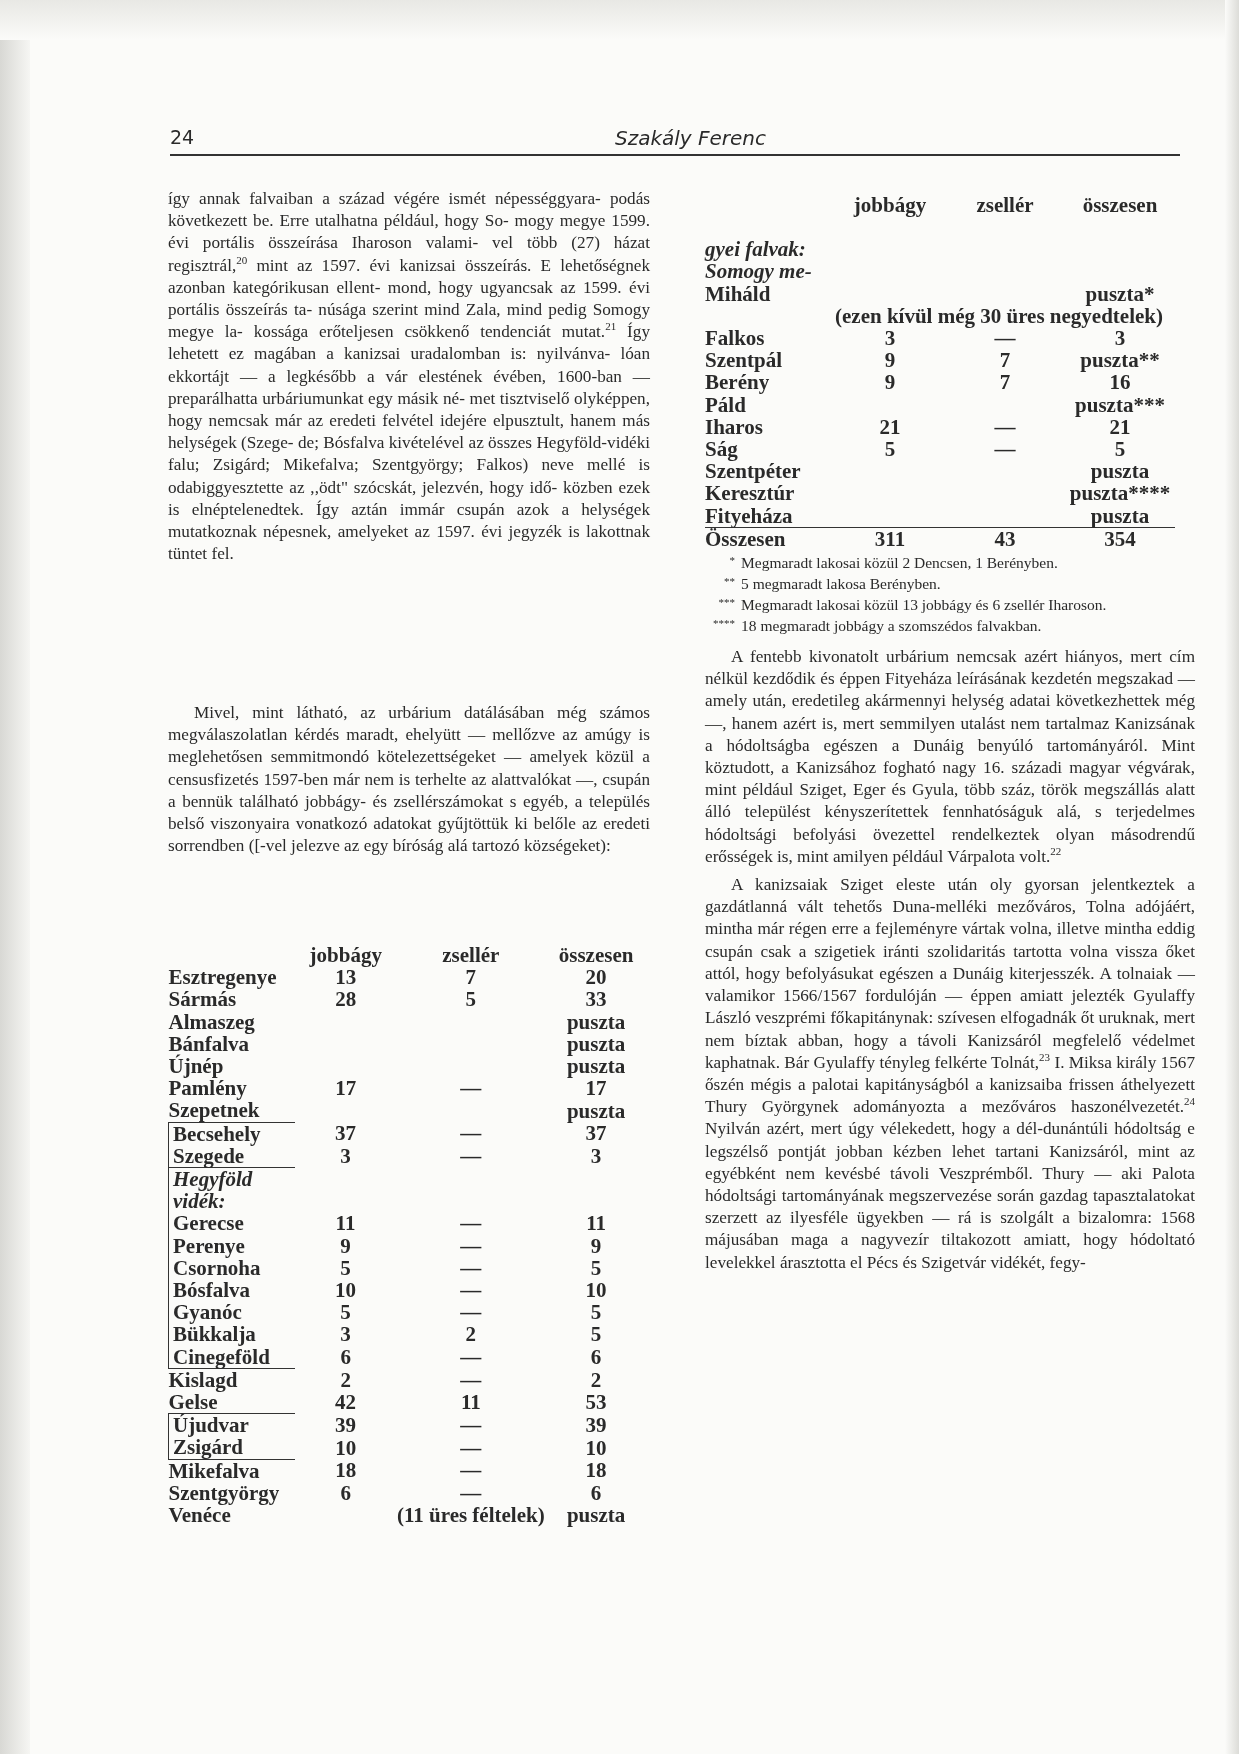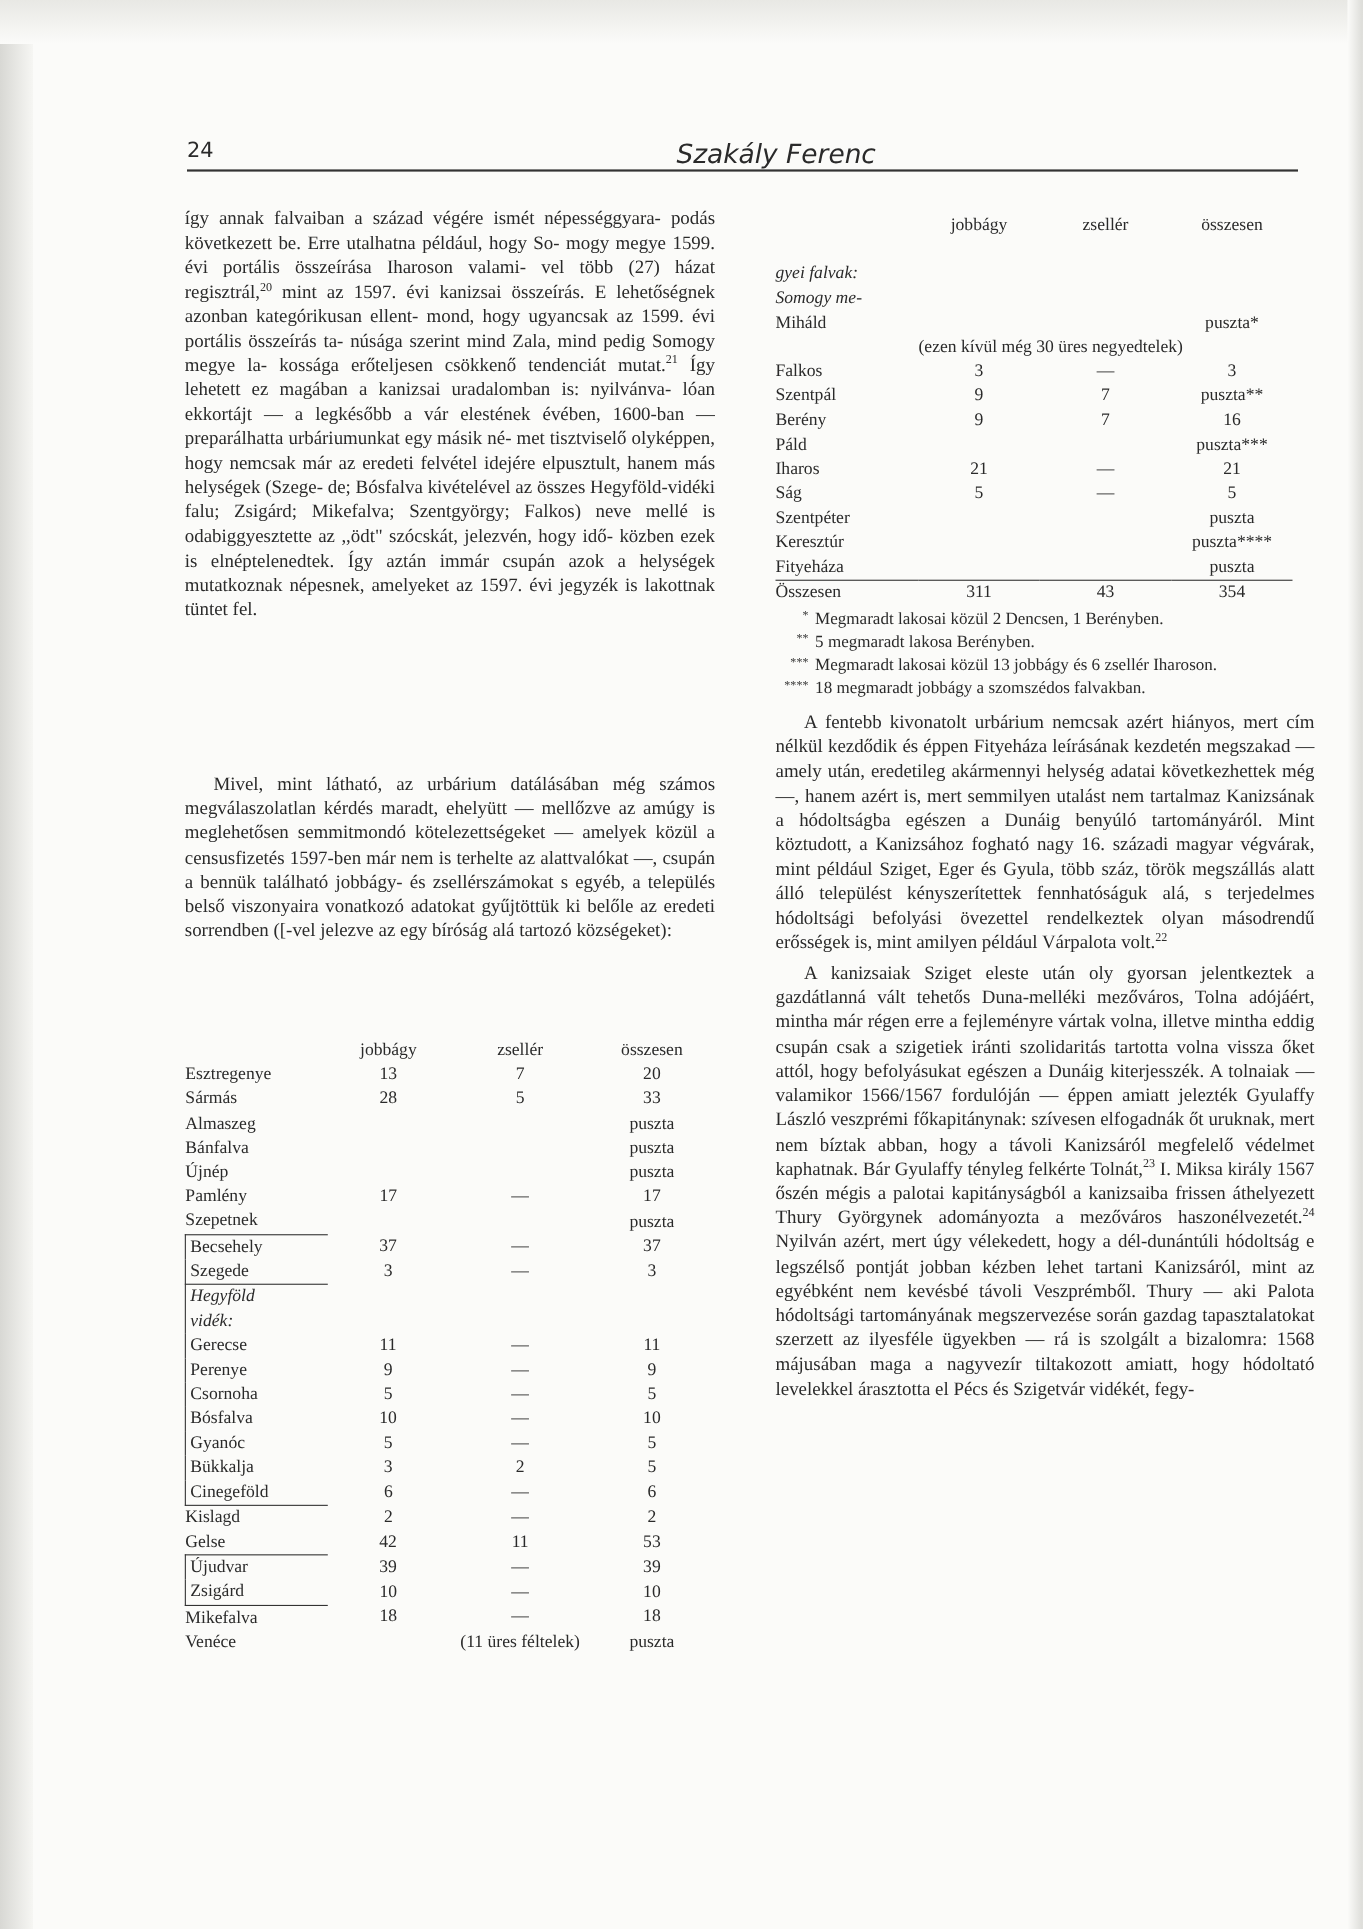--- a/index.html
+++ b/index.html
@@ -9,32 +9,32 @@
   }
   .scan-shadow-left { position:absolute; left:0; top:0; width:30px; height:1754px;
     background:linear-gradient(to right,#d8d8d4,#f6f6f3); }
   .scan-shadow-top { position:absolute; left:0; top:0; width:1239px; height:40px;
     background:linear-gradient(to bottom,#e8e8e4,#fbfbf9); }
   .scan-shadow-right { position:absolute; right:0; top:0; width:14px; height:1754px;
     background:linear-gradient(to left,#dcdcd8,#fbfbf9); }
 
   .header { position:absolute; left:170px; top:126px; width:1010px; height:24px; }
   .page-number { position:absolute; left:0; top:0; font-size:19px; font-family:"DejaVu Sans", sans-serif; }
-  .running-head { position:absolute; left:445px; top:0; font-size:24px; font-style:italic; font-family:"DejaVu Sans", sans-serif; }
+  .running-head { position:absolute; left:445px; top:0; font-size:20px; font-style:italic; font-family:"DejaVu Sans", sans-serif; }
   .header-rule { position:absolute; left:170px; top:154px; width:1010px; height:1.5px; background:#333; }
 
   .col { position:absolute; font-size:17.2px; line-height:22.2px; text-align:justify; }
   .col-left { left:168px; width:482px; }
   .col-right { left:705px; width:490px; }
 
   p { margin:0; }
   .indent { text-indent:26px; }
   sup { font-size:11px; line-height:0; vertical-align:super; }
 
-  table.tbl { border-collapse:collapse; font-size:16px; }
+  table.tbl { border-collapse:collapse; font-size:21px;font-weight:bold; }
   table.tbl td { padding:0; height:22.2px; line-height:22.2px; white-space:nowrap; }
   .c-name { text-align:left; }
   .c-num { text-align:center; }
   .italic { font-style:italic; }
   .bracket { border-left:1.4px solid #333; padding-left:4px !important; }
   .bracket-top { border-top:1.4px solid #333; }
   .bracket-bot { border-bottom:1.4px solid #333; }
 
   .footnote { font-size:15.5px; line-height:21px; position:relative; padding-left:36px; text-align:left; }
   .footnote .mark { position:absolute; left:0; width:30px; text-align:right; font-size:11px; top:-2px; }
@@ -230,20 +230,26 @@
           <td class="c-num">—</td>
           <td class="c-num">10</td>
         </tr>
         <tr>
           <td class="c-name">Mikefalva</td>
           <td class="c-num">18</td>
           <td class="c-num">—</td>
           <td class="c-num">18</td>
         </tr>
         <tr>
+          <td class="c-name">Szentgyörgy</td>
+          <td class="c-num">6</td>
+          <td class="c-num">—</td>
+          <td class="c-num">6</td>
+        </tr>
+        <tr>
           <td class="c-name">Venéce</td>
           <td class="c-num"></td>
           <td class="c-num">(11 üres féltelek)</td>
           <td class="c-num">puszta</td>
         </tr>
       </tbody>
   </table>
 </div>
 
 <div class="col col-right" style="top:194px;">

